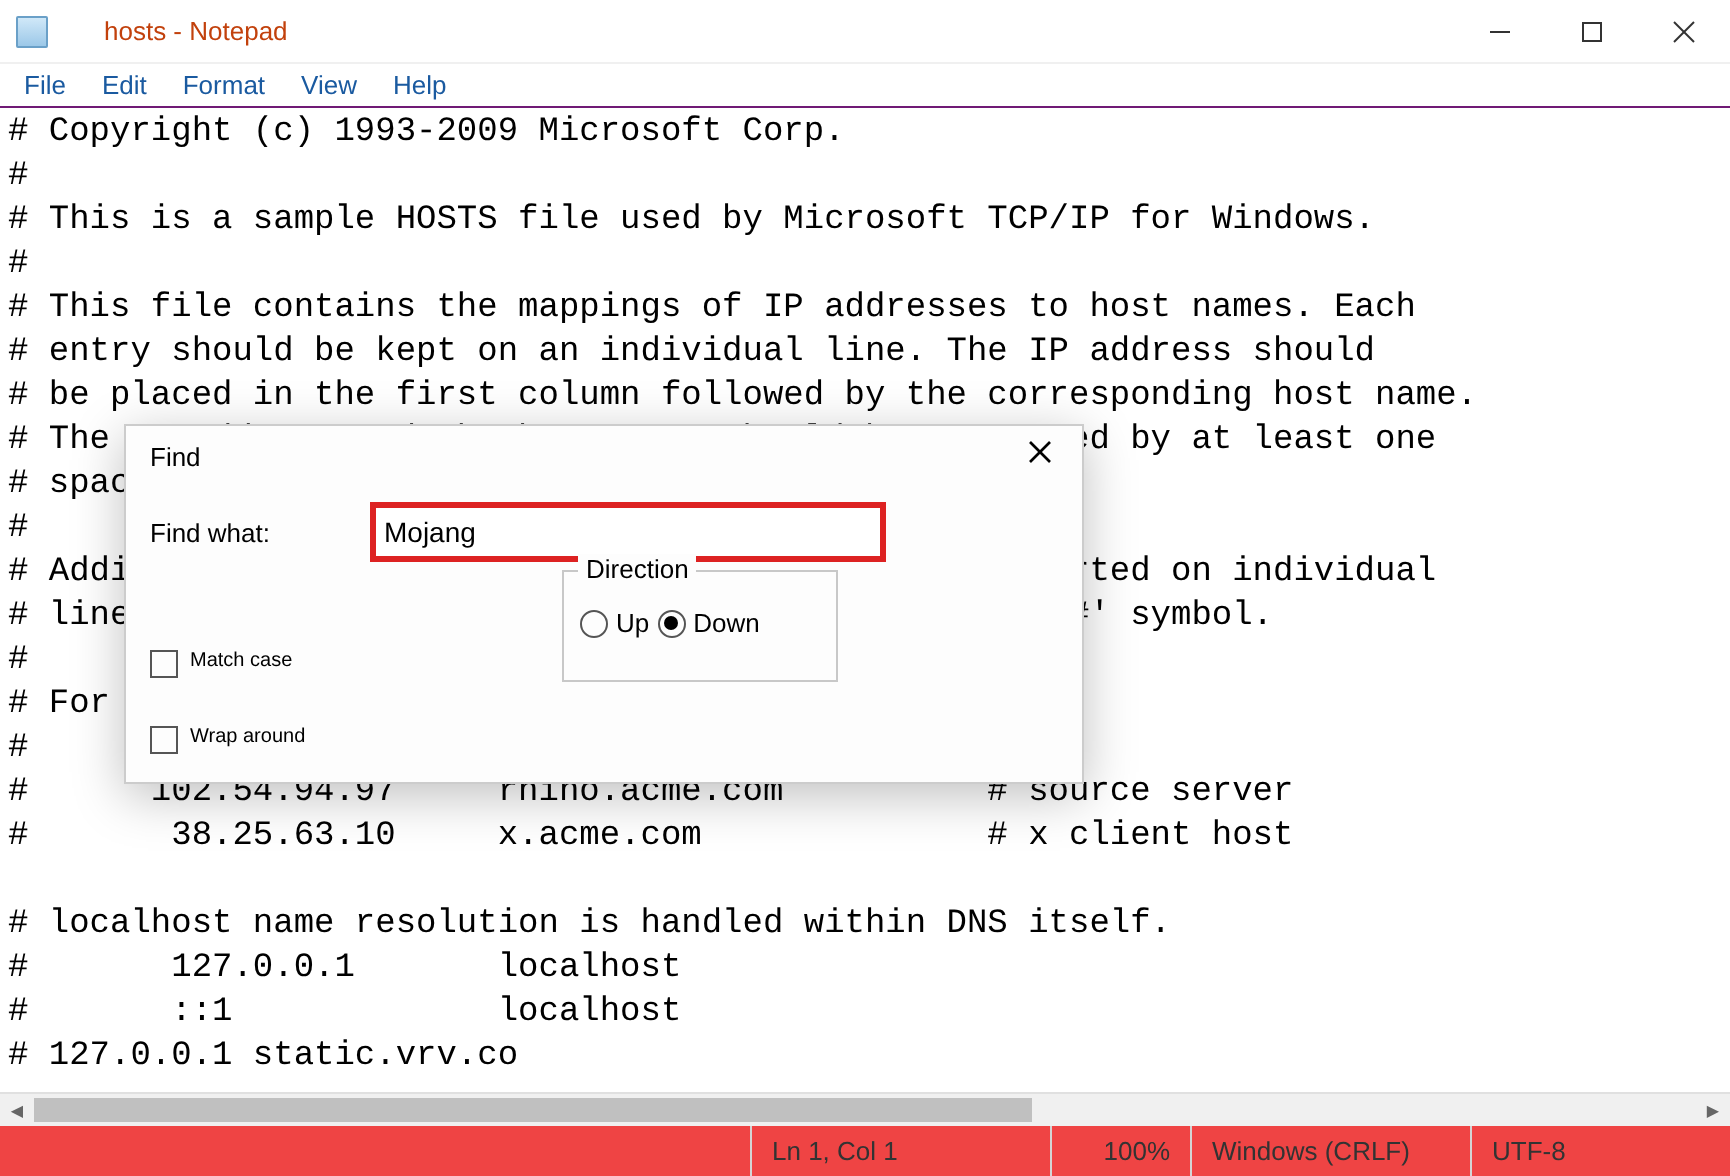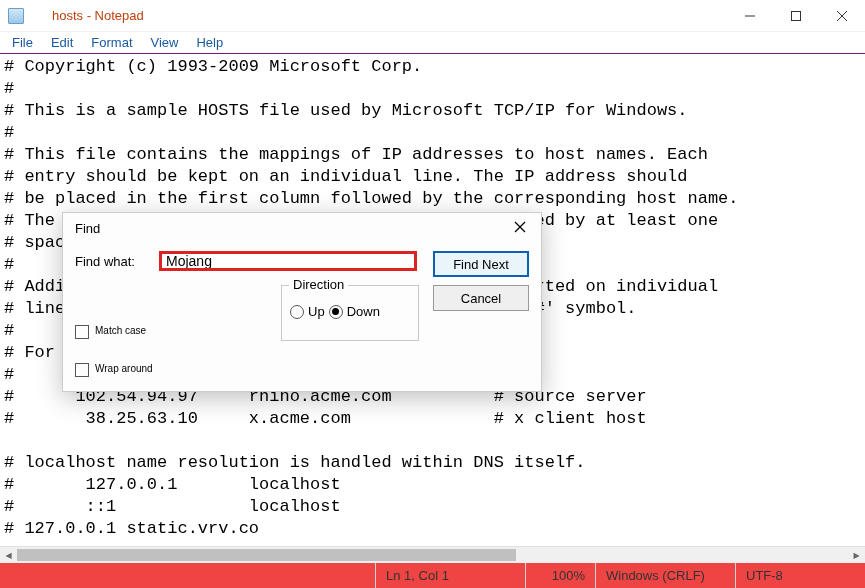--- a/index.html
+++ b/index.html
@@ -117,26 +117,27 @@
     }
     .find-title { flex: 1; font-size: 13px; }
     .find-close { width: 30px; text-align: center; font-size: 16px; color: #333; }
     .find-body {
       padding: 8px 12px 10px 12px;
       position: relative;
     }
     .find-row { display: flex; align-items: center; margin-bottom: 8px; }
     .find-label { width: 84px; font-size: 13px; }
     .find-input {
-      width: 258px; height: 20px;
+      width: 258px; height: 30px;
       border: 3px solid #d22;
       padding: 2px 4px;
       font-size: 14px;
       outline: none;
       font-family: "Segoe UI", sans-serif;
+      margin-left: 26px;
     }
     .find-buttons {
       position: absolute;
       right: 12px; top: 8px;
       display: flex; flex-direction: column; gap: 8px;
     }
     .btn {
       width: 96px; height: 26px;
       background: #efefef;
       border: 1px solid #999;
@@ -265,24 +266,20 @@
       <label class="check-row">
         <span class="checkbox"></span>
         <span>Match case</span>
       </label>
       <label class="check-row" style="margin-top:24px">
         <span class="checkbox"></span>
         <span>Wrap around</span>
       </label>
     </div>
 
-    <div class="find-buttons">
-      <div class="btn primary">Find Next</div>
-      <div class="btn">Cancel</div>
-    </div>
   </div>
 </div>
 
 <div class="scrollbar-h" style="bottom:25px">
   <div class="scroll-arrow left"></div>
   <div class="scroll-track">
     <div class="scroll-thumb"></div>
   </div>
   <div class="scroll-arrow right"></div>
 </div>

